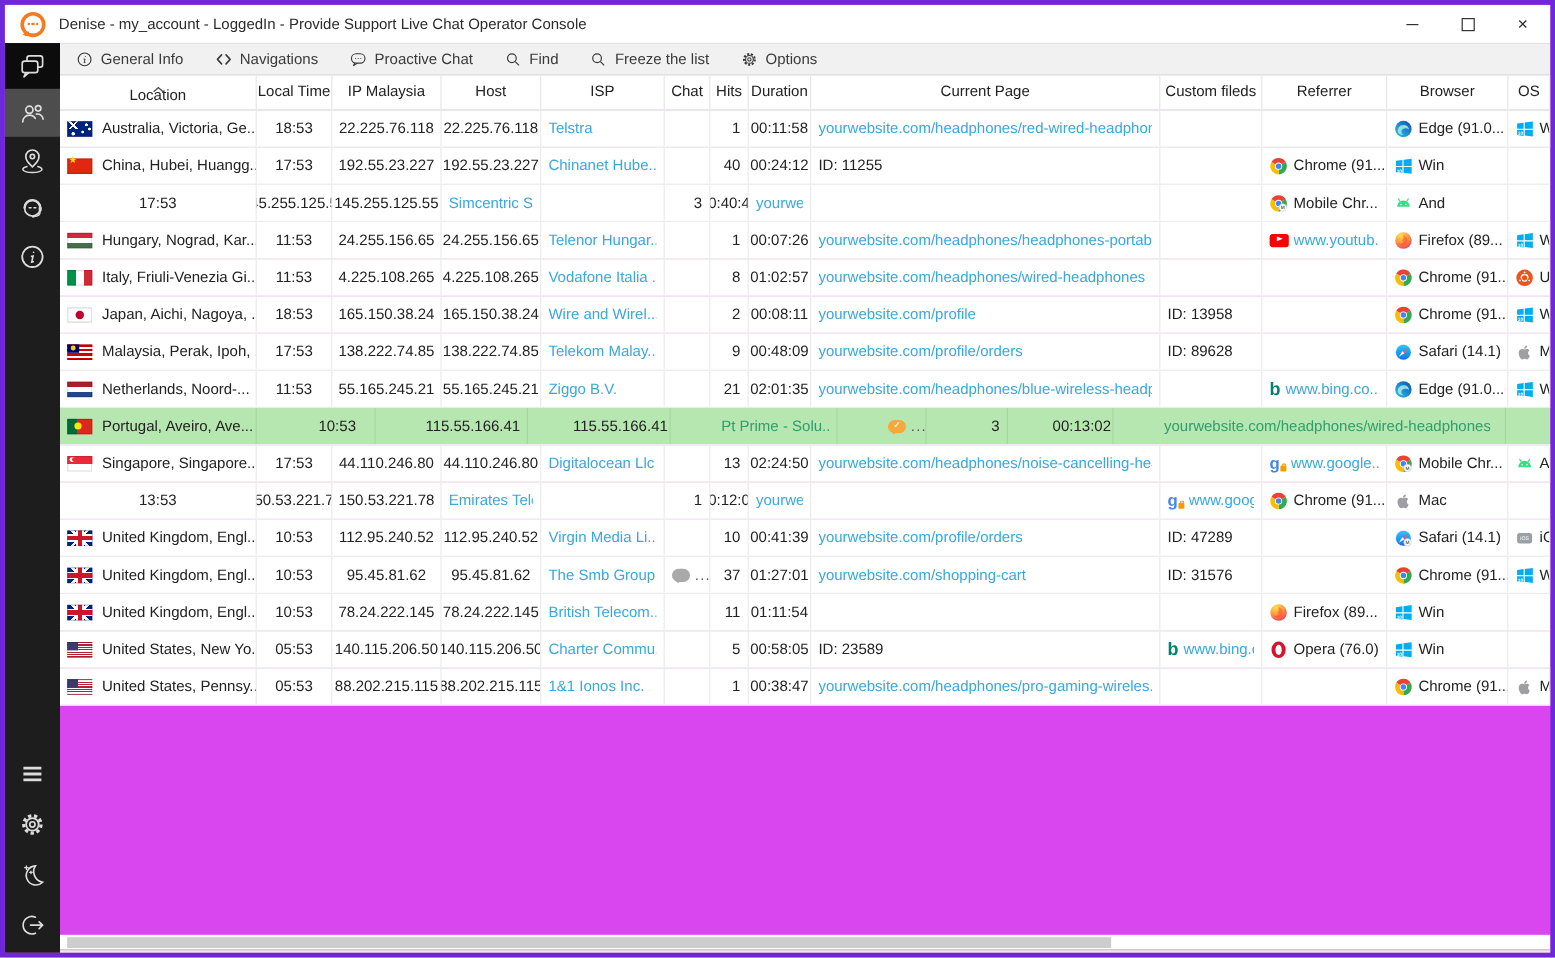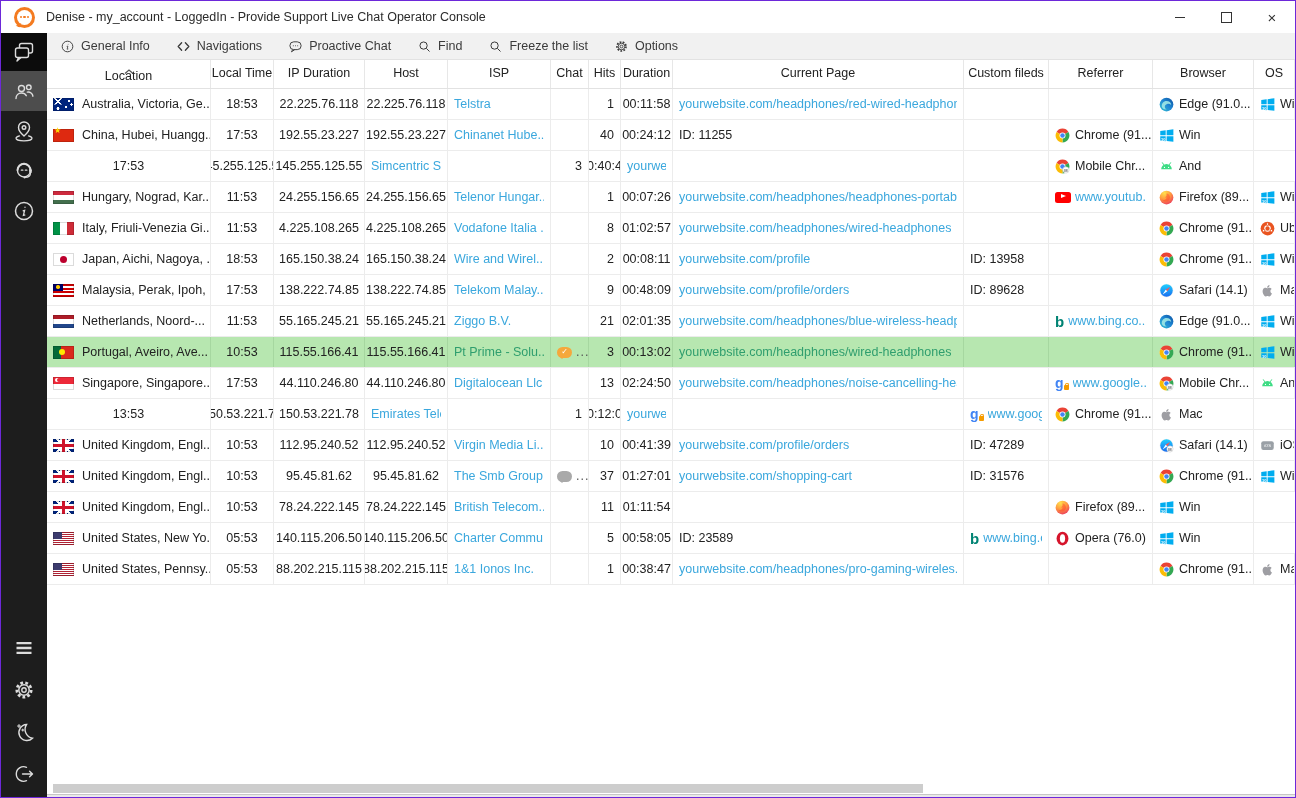--- a/index.html
+++ b/index.html
@@ -1,19 +1,19 @@
 <!DOCTYPE html>
 <html><head>
 <meta charset="utf-8">
 <style>
   html,body{margin:0;padding:0;background:#dedede;}
   #window{
-    position:relative;width:1296px;height:798px;background:#ffffff;overflow:hidden;
+    position:relative;width:1296px;height:798px;background:#d946ef;overflow:hidden;
     font-family:"Liberation Sans",sans-serif;font-size:12.5px;color:#222;
-    border:1px solid #6d28d9;box-sizing:border-box;
+    border:4px solid #6d28d9;box-sizing:border-box;
   }
   
   .titlebar{position:absolute;left:0;top:0;right:0;height:32px;background:#fff;display:flex;align-items:center;}
   .logo{width:21px;height:21px;border-radius:50%;background:#f47b20;margin-left:13px;position:relative;flex:none;}
   .logo .inner{position:absolute;inset:3px;background:#fff;border-radius:50%;}
   .logo .dots{position:absolute;inset:0;display:flex;align-items:center;justify-content:center;gap:1.5px;}
   .logo .dots i{width:2.2px;height:2.2px;border-radius:50%;background:#f47b20;}
   .logo .tail{position:absolute;left:2px;bottom:1px;width:5px;height:5px;background:#f47b20;transform:rotate(18deg);clip-path:polygon(0 100%,100% 0,100% 100%);}
   .title-text{margin-left:11px;color:#2b2b2b;}
   .win-controls{margin-left:auto;display:flex;height:32px;}
@@ -34,21 +34,21 @@
   .sb-spacer{flex:1;}
   .sb-bottom .sb-item{height:42px;}
   .sb-bottom{margin-bottom:2px;}
   
   .table{position:absolute;left:46px;top:58px;right:0;border-radius:22px;}
   .grid{display:grid;grid-template-columns:164px 63px 91px 83px 103px 38px 32px 52px 291px 85px 104px 101px 1fr;}
   .thead{height:28px;border-top:1px solid #e2e2e2;border-bottom:1px solid #e2e2e2;background:#fff;}
   .th{display:flex;flex-direction:column;align-items:center;justify-content:center;border-right:1px solid #e7e7e7;overflow:hidden;white-space:nowrap;line-height:1.05;}
   .th .caret{height:6px;display:block;}
   .row{height:30px;border-bottom:1px solid #ececec;background:#fff;}
-  .row.hl{background:#b7e7b0;}
+  .row.hl{background:#b7e7b0;gap:36px;}
   .row.hl .cell{border-right-color:#a6d7a0;}
   .cell{display:flex;align-items:center;padding:0 6px;overflow:hidden;white-space:nowrap;border-right:1px solid #ececec;}
   .c-center{justify-content:center;}
   .c-right{justify-content:flex-end;}
   .link{color:#3aa7dd;text-decoration:none;overflow:hidden;text-overflow:clip;white-space:nowrap;}
   .row.hl .link{color:#2f9e6e;}
   .cell .bicon{width:15px;height:15px;flex:none;margin-right:5px;}
   .cell .bicon svg{width:15px;height:15px;display:block;}
   
   .flag{width:21px;height:13px;flex:none;margin-right:8px;position:relative;box-shadow:inset 0 0 0 1px rgba(0,0,0,.14);background-repeat:no-repeat;}
@@ -292,21 +292,21 @@
         <div class="th">
           <span class="caret"><svg width="10" height="5" viewBox="0 0 10 5">
               <path d="M1 4.5L5 1l4 3.5" fill="none" stroke="#555" stroke-width="1.2"></path>
             </svg></span>
           <span>Location</span>
         </div>
         <div class="th">
           <span>Local Time</span>
         </div>
         <div class="th">
-          <span>IP Duration</span>
+          <span>IP Malaysia</span>
         </div>
         <div class="th">
           <span>Host</span>
         </div>
         <div class="th">
           <span>ISP</span>
         </div>
         <div class="th">
           <span>Chat</span>
         </div>

